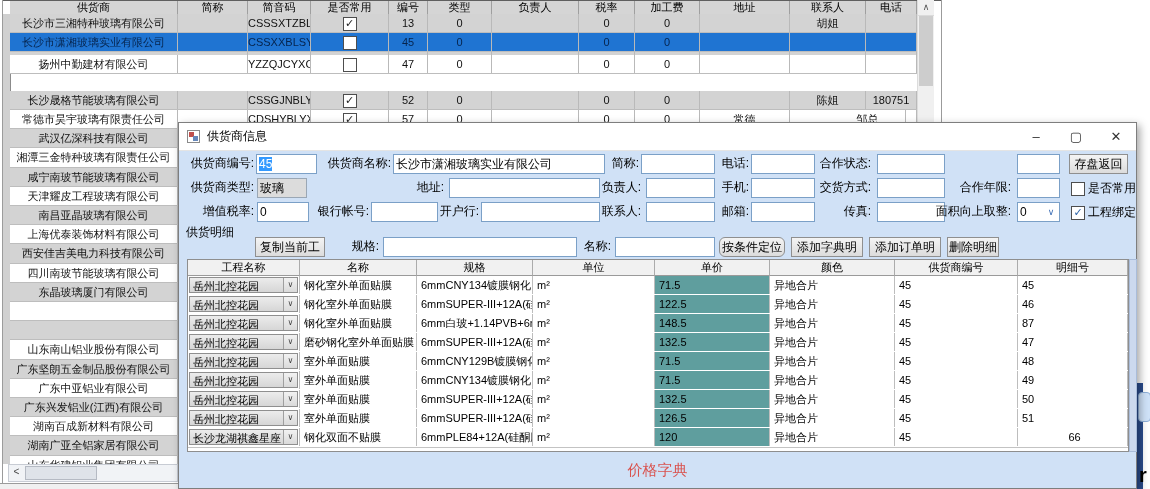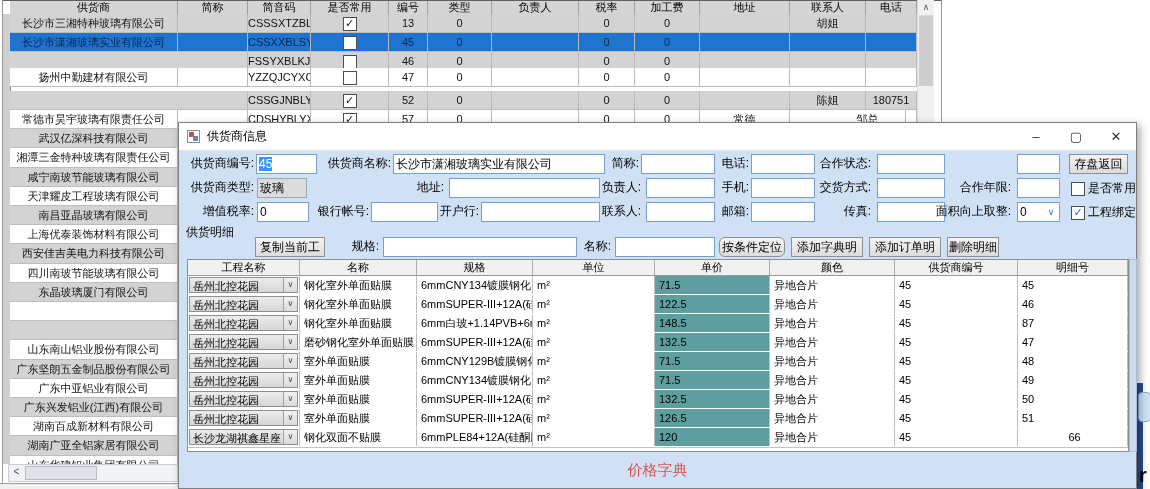--- a/index.html
+++ b/index.html
@@ -132,35 +132,36 @@
         <div class="srow-cell" style="left: 301px; width: 77px; line-height: 18.2px;"><span class="cb"></span></div>
         <div class="srow-cell" style="left: 379px; width: 38px; line-height: 18.2px;">46</div>
         <div class="srow-cell" style="left: 418px; width: 63px; line-height: 18.2px;">0</div>
         <div class="srow-cell" style="left: 482px; width: 86px; line-height: 18.2px;"></div>
         <div class="srow-cell" style="left: 569px; width: 55px; line-height: 18.2px;">0</div>
         <div class="srow-cell" style="left: 625px; width: 64px; line-height: 18.2px;">0</div>
         <div class="srow-cell" style="left: 690px; width: 89px; line-height: 18.2px;"></div>
         <div class="srow-cell" style="left: 780px; width: 75px; line-height: 18.2px;"></div>
         <div class="srow-cell" style="left: 856px; width: 50px; line-height: 18.2px;"></div>
       </div>
-      <div class="srow " style="top: 68px; height: 18.2px;">
+      <div class="srow " style="top: 55px; height: 18.2px;">
         <div class="srow-cell" style="left: 0px; width: 167px; line-height: 18.2px;">扬州中勤建材有限公司</div>
         <div class="srow-cell" style="left: 168px; width: 69px; line-height: 18.2px;"></div>
         <div class="srow-cell" style="left: 238px; width: 62px; line-height: 18.2px;">YZZQJCYXGS</div>
         <div class="srow-cell" style="left: 301px; width: 77px; line-height: 18.2px;"><span class="cb"></span></div>
         <div class="srow-cell" style="left: 379px; width: 38px; line-height: 18.2px;">47</div>
         <div class="srow-cell" style="left: 418px; width: 63px; line-height: 18.2px;">0</div>
         <div class="srow-cell" style="left: 482px; width: 86px; line-height: 18.2px;"></div>
         <div class="srow-cell" style="left: 569px; width: 55px; line-height: 18.2px;">0</div>
         <div class="srow-cell" style="left: 625px; width: 64px; line-height: 18.2px;">0</div>
         <div class="srow-cell" style="left: 690px; width: 89px; line-height: 18.2px;"></div>
         <div class="srow-cell" style="left: 780px; width: 75px; line-height: 18.2px;"></div>
         <div class="srow-cell" style="left: 856px; width: 50px; line-height: 18.2px;"></div>
       </div>
       <div class="srow alt" style="top: 90.8px; height: 18.2px;">
+        <div class="srow-cell" style="left: 0px; width: 167px; line-height: 18.2px;">长沙晟格节能玻璃有限公司</div>
         <div class="srow-cell" style="left: 168px; width: 69px; line-height: 18.2px;"></div>
         <div class="srow-cell" style="left: 238px; width: 62px; line-height: 18.2px;">CSSGJNBLYXGS</div>
         <div class="srow-cell" style="left: 301px; width: 77px; line-height: 18.2px;"><span class="cb checked">✓</span></div>
         <div class="srow-cell" style="left: 379px; width: 38px; line-height: 18.2px;">52</div>
         <div class="srow-cell" style="left: 418px; width: 63px; line-height: 18.2px;">0</div>
         <div class="srow-cell" style="left: 482px; width: 86px; line-height: 18.2px;"></div>
         <div class="srow-cell" style="left: 569px; width: 55px; line-height: 18.2px;">0</div>
         <div class="srow-cell" style="left: 625px; width: 64px; line-height: 18.2px;">0</div>
         <div class="srow-cell" style="left: 690px; width: 89px; line-height: 18.2px;"></div>
         <div class="srow-cell" style="left: 780px; width: 75px; line-height: 18.2px;">陈姐</div>

